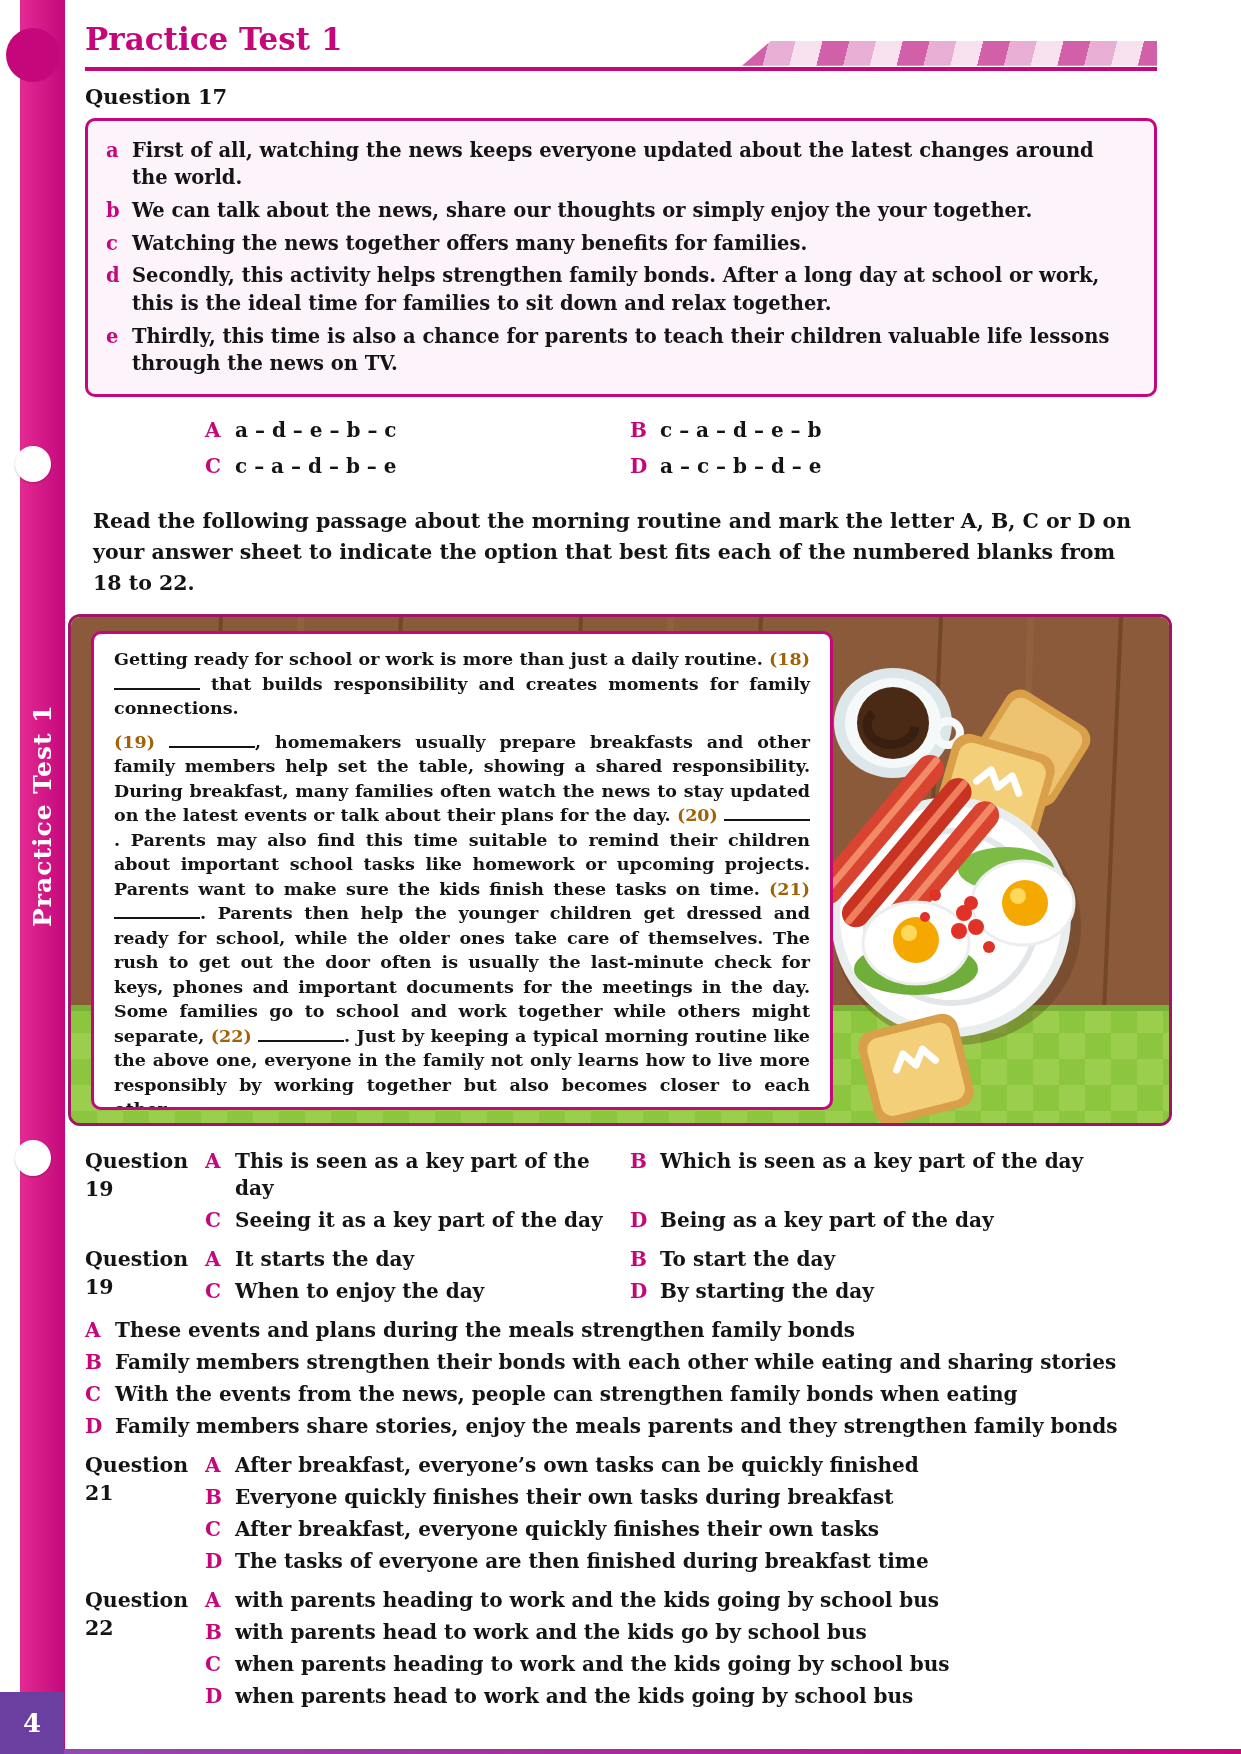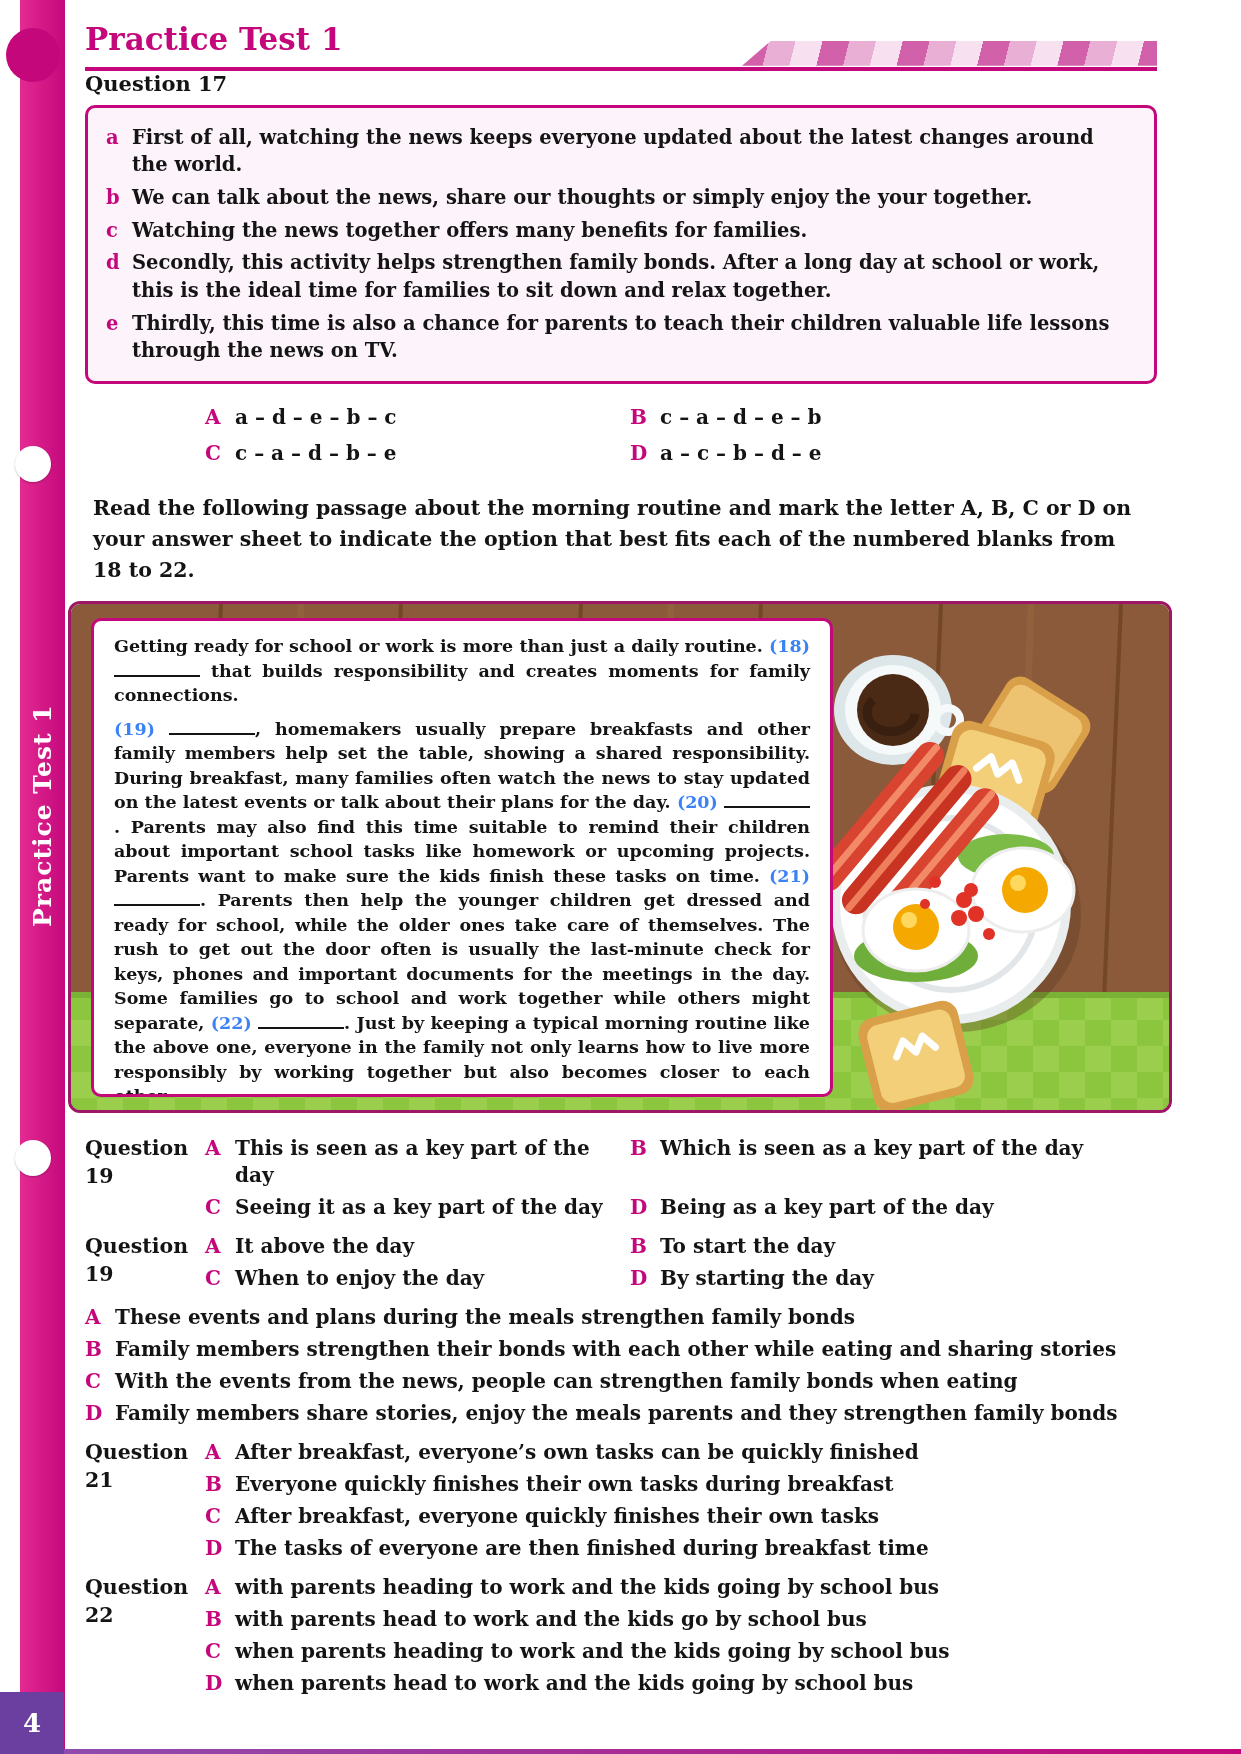--- a/index.html
+++ b/index.html
@@ -27,21 +27,21 @@
   
   .content{position:absolute;left:85px;top:22px;width:1072px;}
 
   .header{position:relative;}
   .title{font-size:31px;font-weight:700;color:#c4087c;margin:0;line-height:1.15;}
   .chevrons{position:absolute;right:0;bottom:5px;width:415px;height:25px;opacity:.9;
             background:repeating-linear-gradient(104deg,#cc4fa0 0 26px,#e6a6d0 26px 52px,#f7ddee 52px 78px);
             clip-path:polygon(7% 0,100% 0,100% 100%,0 100%);}
   .header-rule{position:relative;height:4px;background:#c4087c;margin-top:9px;}
 
-  .q-heading{font-size:21px;font-weight:700;margin:0 0 9px;}
+  .q-heading{font-size:21px;font-weight:700;margin:13px 0 9px;}
 
   .statement-box{border:3px solid #c4087c;border-radius:10px;background:#fdf3fa;
                  padding:11px 18px;}
   .stmt{display:flex;gap:9px;margin:5px 0;font-size:19.5px;line-height:1.42;font-weight:600;}
   .stmt .letter{color:#c4087c;font-weight:700;width:17px;flex:none;}
 
   .q17-options{margin:20px 0 0 120px;display:grid;grid-template-columns:425px 1fr;row-gap:9px;}
   .opt{display:flex;gap:10px;font-size:20px;line-height:1.35;font-weight:600;}
   .opt .letter{color:#c4087c;font-weight:700;flex:none;width:20px;}
   .q17-options .opt-text{font-weight:700;}
@@ -50,21 +50,21 @@
 
   
   .scene{position:relative;margin-top:16px;margin-left:-17px;width:1104px;height:512px;
          border:3px solid #9e1668;border-radius:12px;overflow:hidden;box-sizing:border-box;}
   .scene svg{position:absolute;left:0;top:0;}
   .passage-card{position:absolute;left:20px;top:14px;bottom:13px;width:742px;background:#fff;
                 border:3px solid #c4087c;border-radius:10px;padding:13px 20px;
                 box-sizing:border-box;overflow:hidden;}
   .passage-para{margin:0 0 9px;font-size:17.5px;line-height:1.4;text-align:justify;font-weight:600;}
   .passage-para:last-child{margin-bottom:0;}
-  .blank-num{color:#3b82f6;font-weight:700;}
+  .blank-num{color:#a16207;font-weight:700;}
   .blank-line{display:inline-block;width:86px;height:.85em;border-bottom:2.5px solid #141414;}
 
   
   .questions{margin-top:22px;}
   .q-row{display:flex;margin-bottom:12px;}
   .q-label{width:120px;flex:none;font-size:20.5px;font-weight:700;line-height:1.35;}
   .q-options{flex:1;display:grid;row-gap:5px;}
   .q-options.cols2{grid-template-columns:425px 1fr;}
   .q-options.cols1{grid-template-columns:1fr;}
 </style>
@@ -247,21 +247,21 @@
               <span class="letter">D</span>
               <span class="opt-text">Being as a key part of the day</span>
             </div>
           </div>
         </div>
         <div class="q-row">
           <div class="q-label">Question 19</div>
           <div class="q-options cols2">
             <div class="opt">
               <span class="letter">A</span>
-              <span class="opt-text">It above the day</span>
+              <span class="opt-text">It starts the day</span>
             </div>
             <div class="opt">
               <span class="letter">B</span>
               <span class="opt-text">To start the day</span>
             </div>
             <div class="opt">
               <span class="letter">C</span>
               <span class="opt-text">When to enjoy the day</span>
             </div>
             <div class="opt">

